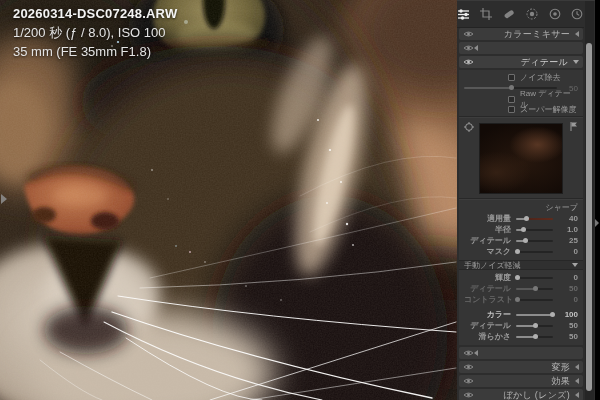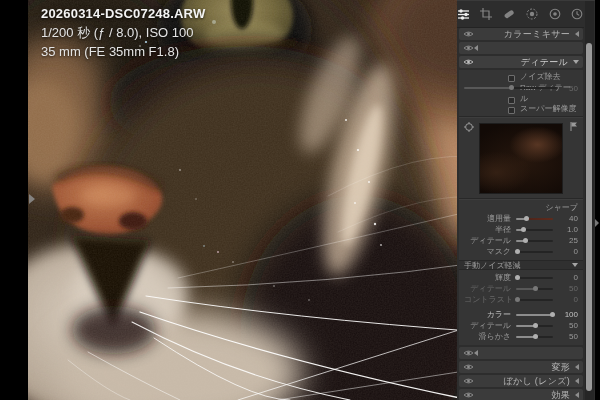--- a/index.html
+++ b/index.html
@@ -1,20 +1,20 @@
 <!DOCTYPE html>
 <html><head>
 <meta charset="utf-8">
 <style>
   html,body{margin:0;padding:0;background:#000;}
   *{box-sizing:border-box;font-family:"Liberation Sans","DejaVu Sans",sans-serif;}
   .app{position:relative;width:600px;height:400px;background:#000;overflow:hidden;}
 
   
-  .photo{position:absolute;left:0;top:0;width:457px;height:400px;overflow:hidden;background:#1a120c;margin-left:28px;}
+  .photo{position:absolute;left:0;top:0;width:457px;height:400px;overflow:hidden;background:#1a120c;}
   .photo svg{display:block;}
   .overlay{position:absolute;left:13px;top:5px;color:#eee;text-shadow:0 1px 3px rgba(0,0,0,.75);line-height:1.45;}
   .overlay .fn{font-size:13px;font-weight:700;color:#f4f4f4;letter-spacing:.2px;}
   .overlay .meta{font-size:13px;color:#e4e4e4;}
   .edge-arrow-left{position:absolute;left:1px;top:194px;width:0;height:0;
     border-top:5px solid transparent;border-bottom:5px solid transparent;border-left:6px solid #8f8f8f;opacity:.85;}
 
   
   .panel{position:absolute;left:457px;top:0;width:138px;height:400px;background:#2d2d2d;border-top:1px solid #3a3a3a;}
   .panel-inner{margin-right:11px;}
@@ -22,36 +22,36 @@
   .tbtn{width:15px;height:15px;display:flex;align-items:center;justify-content:center;opacity:.62;}
   .tbtn.active{opacity:1;}
   .hdr{height:12px;margin:0 1px 2px 2px;background:#3b3b3b;border-radius:2px;display:flex;align-items:center;
        padding:0 4px;font-size:9px;color:#b5b5b5;}
   .hdr:first-of-type{margin-top:3px;}
   .hdr .ttl{flex:1;text-align:right;padding-right:5px;letter-spacing:.3px;}
   .tri-left{width:0;height:0;border-top:3px solid transparent;border-bottom:3px solid transparent;border-right:4px solid #8d8d8d;}
   .tri-down{width:0;height:0;border-left:3px solid transparent;border-right:3px solid transparent;border-top:4px solid #a5a5a5;}
 
   .body{background:#353535;margin:0 1px 2px 2px;padding:2px 5px 3px;font-size:8px;color:#9a9a9a;}
-  .cbrow{height:10px;display:flex;align-items:flex-end;gap:5px;padding-left:44px;}
+  .cbrow{height:10px;display:flex;align-items:center;gap:5px;padding-left:44px;}
   .cb{width:7px;height:7px;background:#2a2a2a;border:1px solid #6d6d6d;border-radius:1px;flex:0 0 auto;}
   .dnrow{height:12px;display:flex;align-items:center;gap:5px;}
   .divider{border-top:1px solid #282828;border-bottom:1px solid #3d3d3d;margin:2px -5px;}
 
   .preview{position:relative;height:76px;margin:1px 0;}
   .thumb{position:absolute;left:50%;top:3px;transform:translateX(-50%);width:84px;height:71px;border:1px solid #1e1e1e;
     background:
       radial-gradient(40px 26px at 70% 30%,rgba(94,58,38,.9),rgba(0,0,0,0) 70%),
       radial-gradient(50px 30px at 20% 70%,rgba(58,36,22,.8),rgba(0,0,0,0) 70%),
       radial-gradient(60px 40px at 55% 55%,rgba(40,24,14,.9),rgba(18,10,6,1)),
       linear-gradient(125deg,#2e1d11 0%,#170d07 55%,#241410 100%);}
   .pv-ico{position:absolute;top:2px;}
 
   .sec-title{text-align:right;height:11px;line-height:11px;color:#989898;margin-top:1px;}
-  .srow{display:grid;grid-template-columns:47px 1fr 20px;gap:5px;align-items:center;height:11px;}
+  .srow{display:grid;grid-template-columns:47px 1fr 20px;gap:5px;align-items:center;height:11px;font-weight:bold;}
   .srow .lbl{text-align:right;white-space:nowrap;color:#9a9a9a;}
   .srow .val{text-align:right;color:#9a9a9a;}
   .srow.dim .lbl,.srow.dim .val{color:#686868;}
   .srow.bright .lbl{color:#c3c3c3;}
   .track{position:relative;height:2px;border-radius:1px;background:linear-gradient(to right,#8d8d8d var(--p),#242424 var(--p));}
   .srow.dim .track{background:linear-gradient(to right,#585858 var(--p),#242424 var(--p));}
   .track.red{background:linear-gradient(to right,#8d8d8d var(--p),#4d241a var(--p),#5d2a1c 95%);}
   .knob{position:absolute;top:-2px;left:var(--p);width:5px;height:5px;margin-left:-2px;border-radius:50%;background:#b0b0b0;}
   .srow.dim .knob{background:#787878;}
   .subhdr{height:10px;margin:3px -5px 2px;padding:0 5px;background:#303030;border-top:1px solid #272727;border-bottom:1px solid #272727;
@@ -425,31 +425,31 @@
         <span class="ttl">変形</span>
         <span class="tri-left"></span>
       </div>
       <div class="hdr">
         <span class="eye-ico">
             <svg width="11" height="8" viewBox="0 0 11 8" fill="none">
               <path d="M1 4 Q5.5 0.2 10 4 Q5.5 7.8 1 4 Z" stroke="#8f8f8f" stroke-width=".9"></path>
               <circle cx="5.5" cy="4" r="1.4" fill="#8f8f8f"></circle>
             </svg>
           </span>
+        <span class="ttl">効果</span>
+        <span class="tri-left"></span>
+      </div>
+      <div class="hdr">
+        <span class="eye-ico">
+            <svg width="11" height="8" viewBox="0 0 11 8" fill="none">
+              <path d="M1 4 Q5.5 0.2 10 4 Q5.5 7.8 1 4 Z" stroke="#8f8f8f" stroke-width=".9"></path>
+              <circle cx="5.5" cy="4" r="1.4" fill="#8f8f8f"></circle>
+            </svg>
+          </span>
         <span class="ttl">ぼかし (レンズ)</span>
-        <span class="tri-left"></span>
-      </div>
-      <div class="hdr">
-        <span class="eye-ico">
-            <svg width="11" height="8" viewBox="0 0 11 8" fill="none">
-              <path d="M1 4 Q5.5 0.2 10 4 Q5.5 7.8 1 4 Z" stroke="#8f8f8f" stroke-width=".9"></path>
-              <circle cx="5.5" cy="4" r="1.4" fill="#8f8f8f"></circle>
-            </svg>
-          </span>
-        <span class="ttl">効果</span>
         <span class="tri-left"></span>
       </div>
 
     </div>
 
     <div class="scrollbar-track">
       <div class="scrollbar-thumb"></div>
     </div>
   </div>
 

